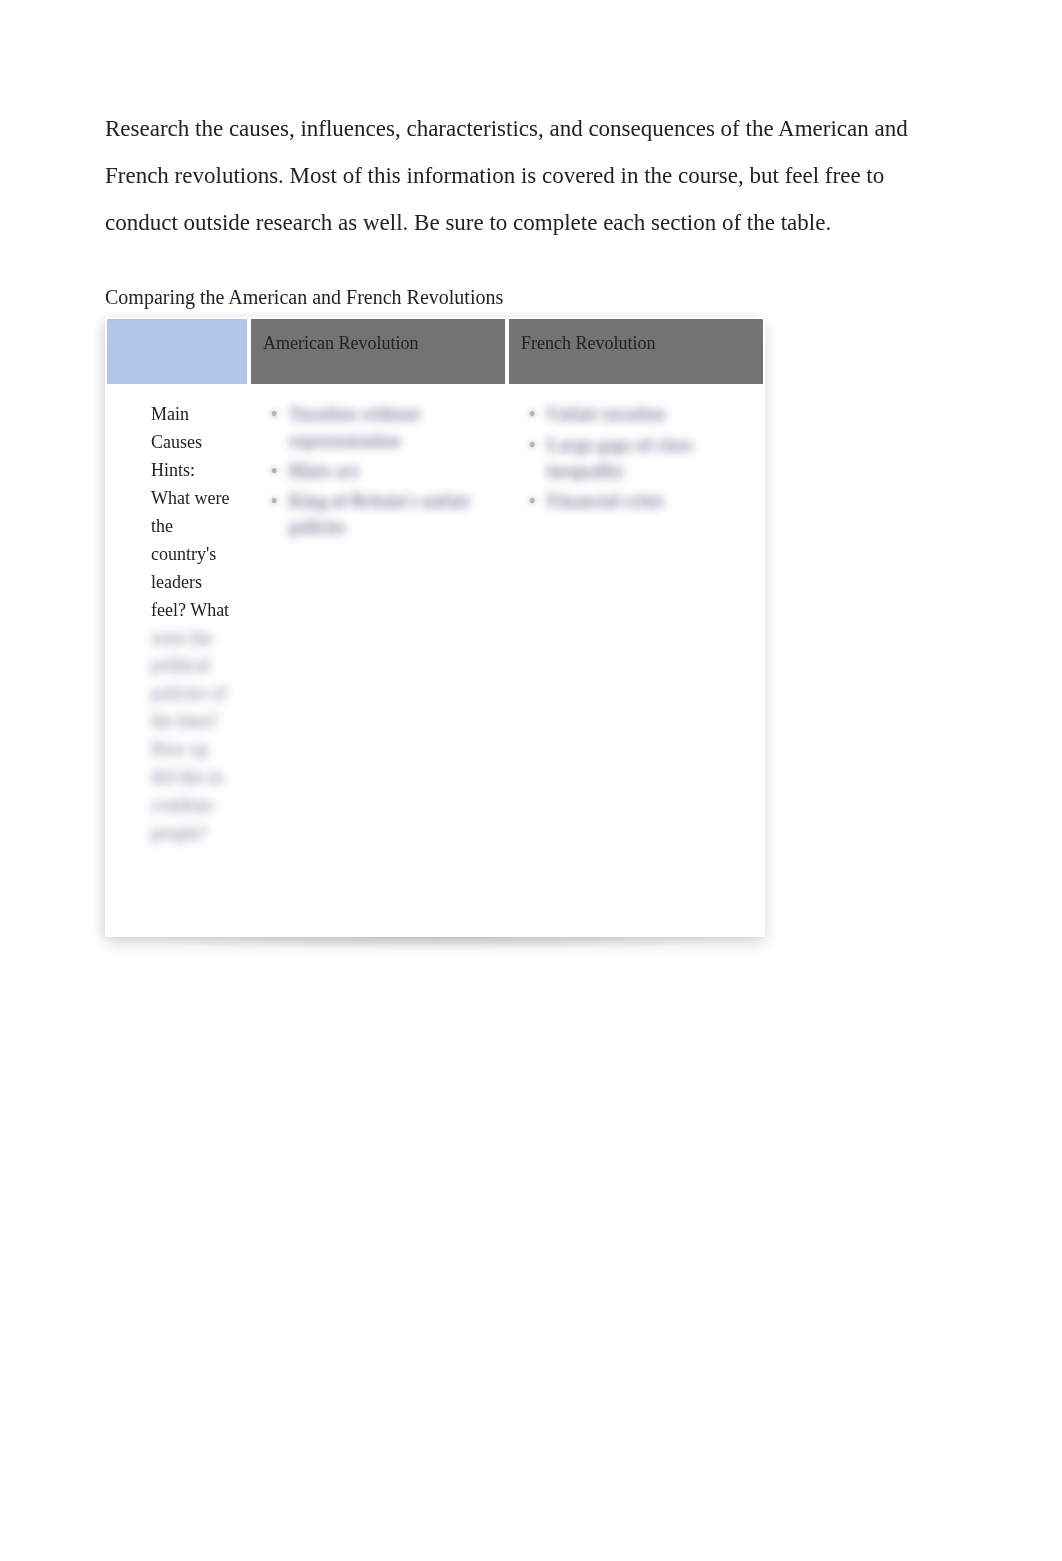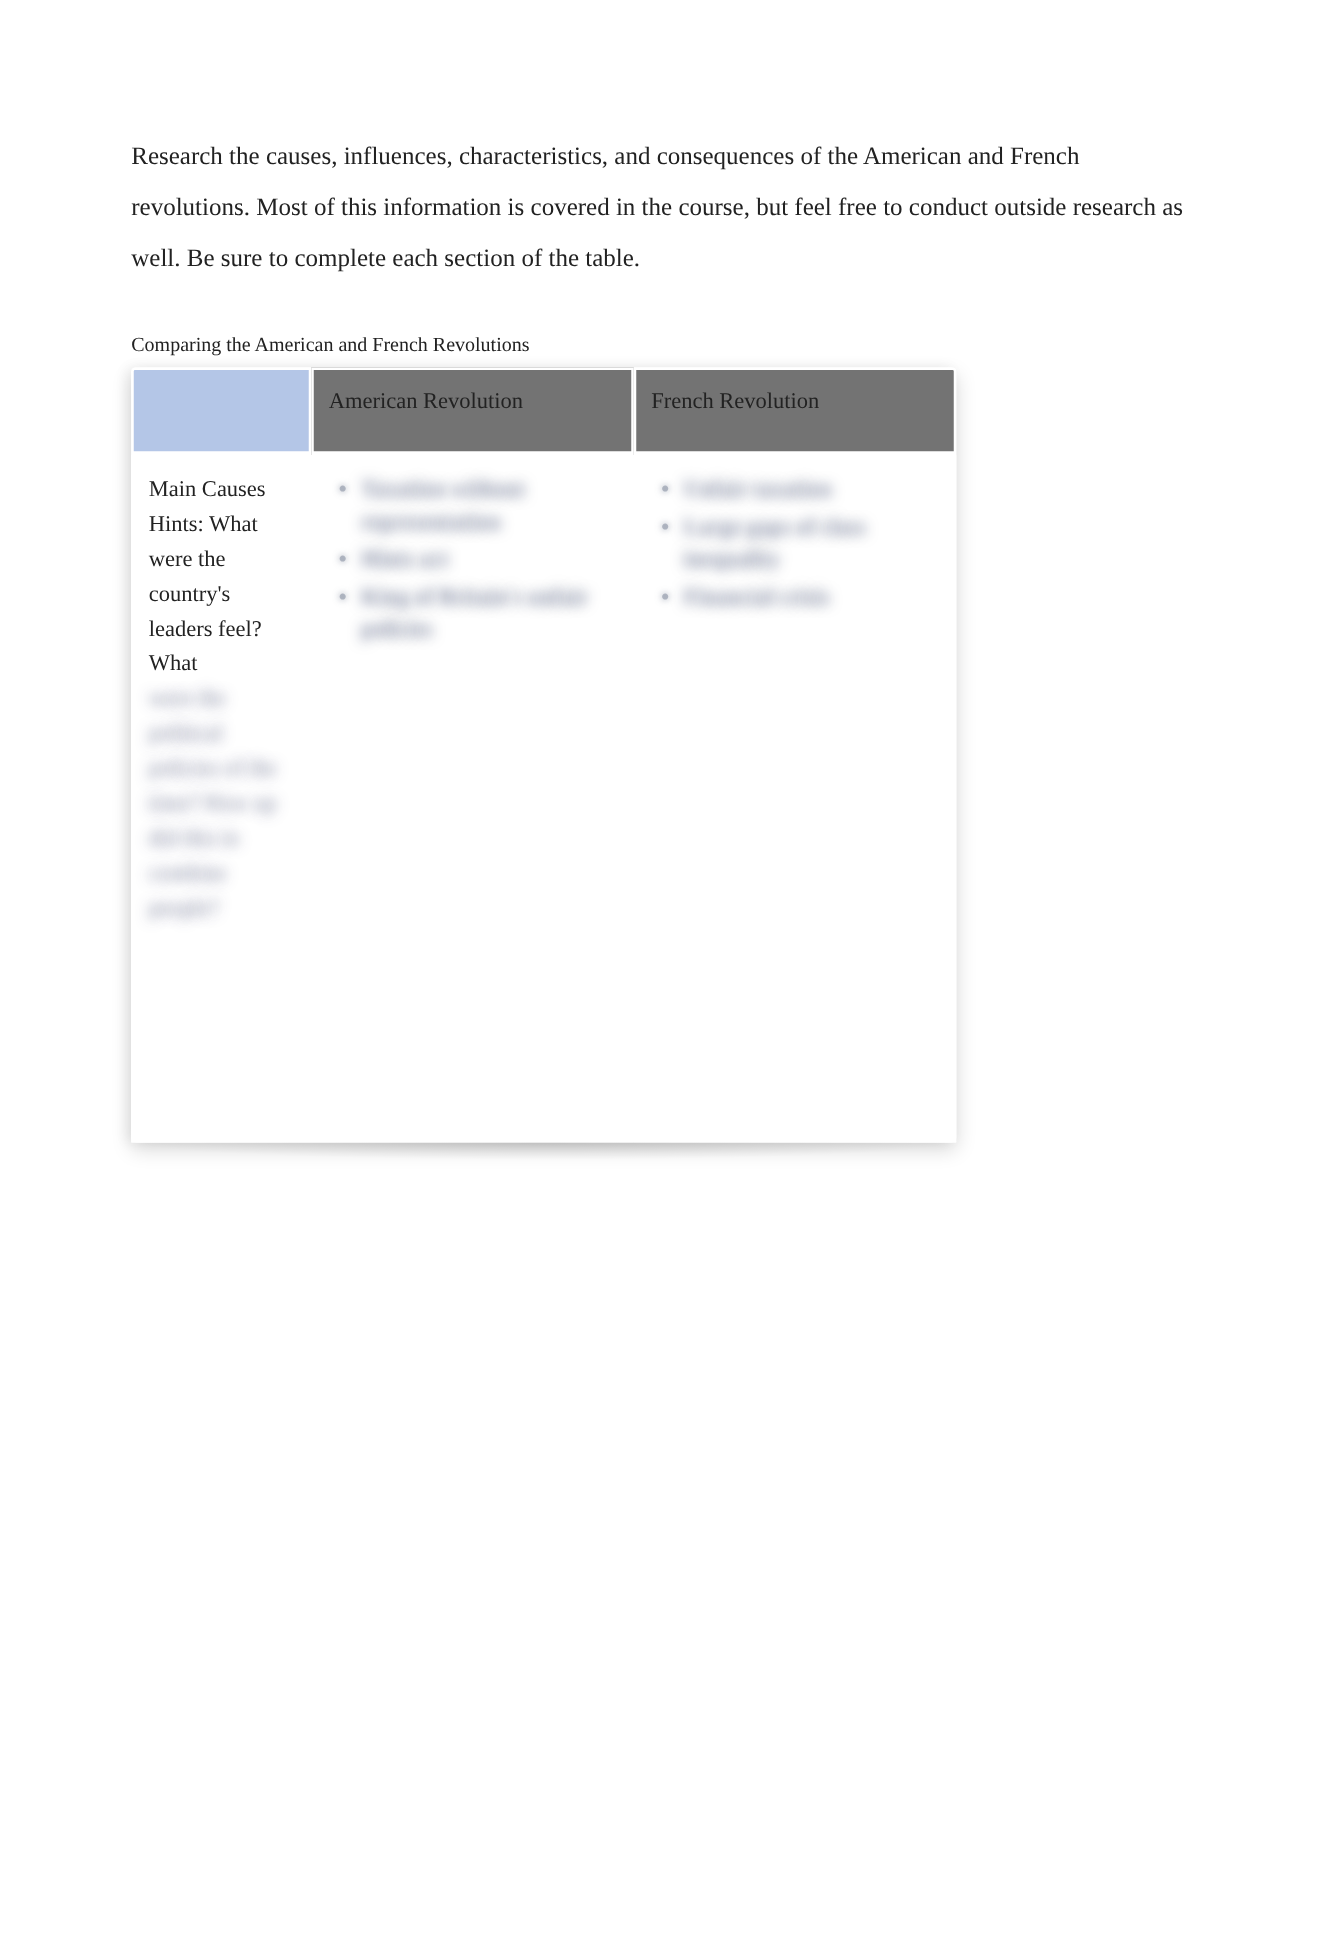--- a/index.html
+++ b/index.html
@@ -11,27 +11,27 @@
     body {
       font-family: Georgia, 'Times New Roman', serif;
       background: #ffffff;
       width: 1062px;
       height: 1561px;
       padding: 105px;
       color: #222;
     }
     
     .instructions {
-      font-size: 20px;
+      font-size: 23px;
       line-height: 2.05;
       margin-bottom: 40px;
     }
     
     .table-caption {
-      font-size: 16px;
+      font-size: 20px;
       margin-bottom: 8px;
     }
     
     .comparison-table {
       width: 660px;
       border-collapse: separate;
       border-spacing: 0;
       box-shadow: 0 6px 16px rgba(0,0,0,0.15), -4px 0 10px rgba(0,0,0,0.06);
       border-radius: 4px;
       overflow: visible;
@@ -78,20 +78,21 @@
     }
     .col-american {
       width: 258px;
     }
     .col-french {
       width: 258px;
     }
     
     .row-header-text {
       padding: 2px 4px 0 4px;
+      margin-left: 32px;
     }
     
     .hints-clear {
       display: block;
     }
     
     .hints-blurred {
       color: transparent;
       text-shadow: 0 0 10px rgba(90,100,130,0.85);
       user-select: none;

